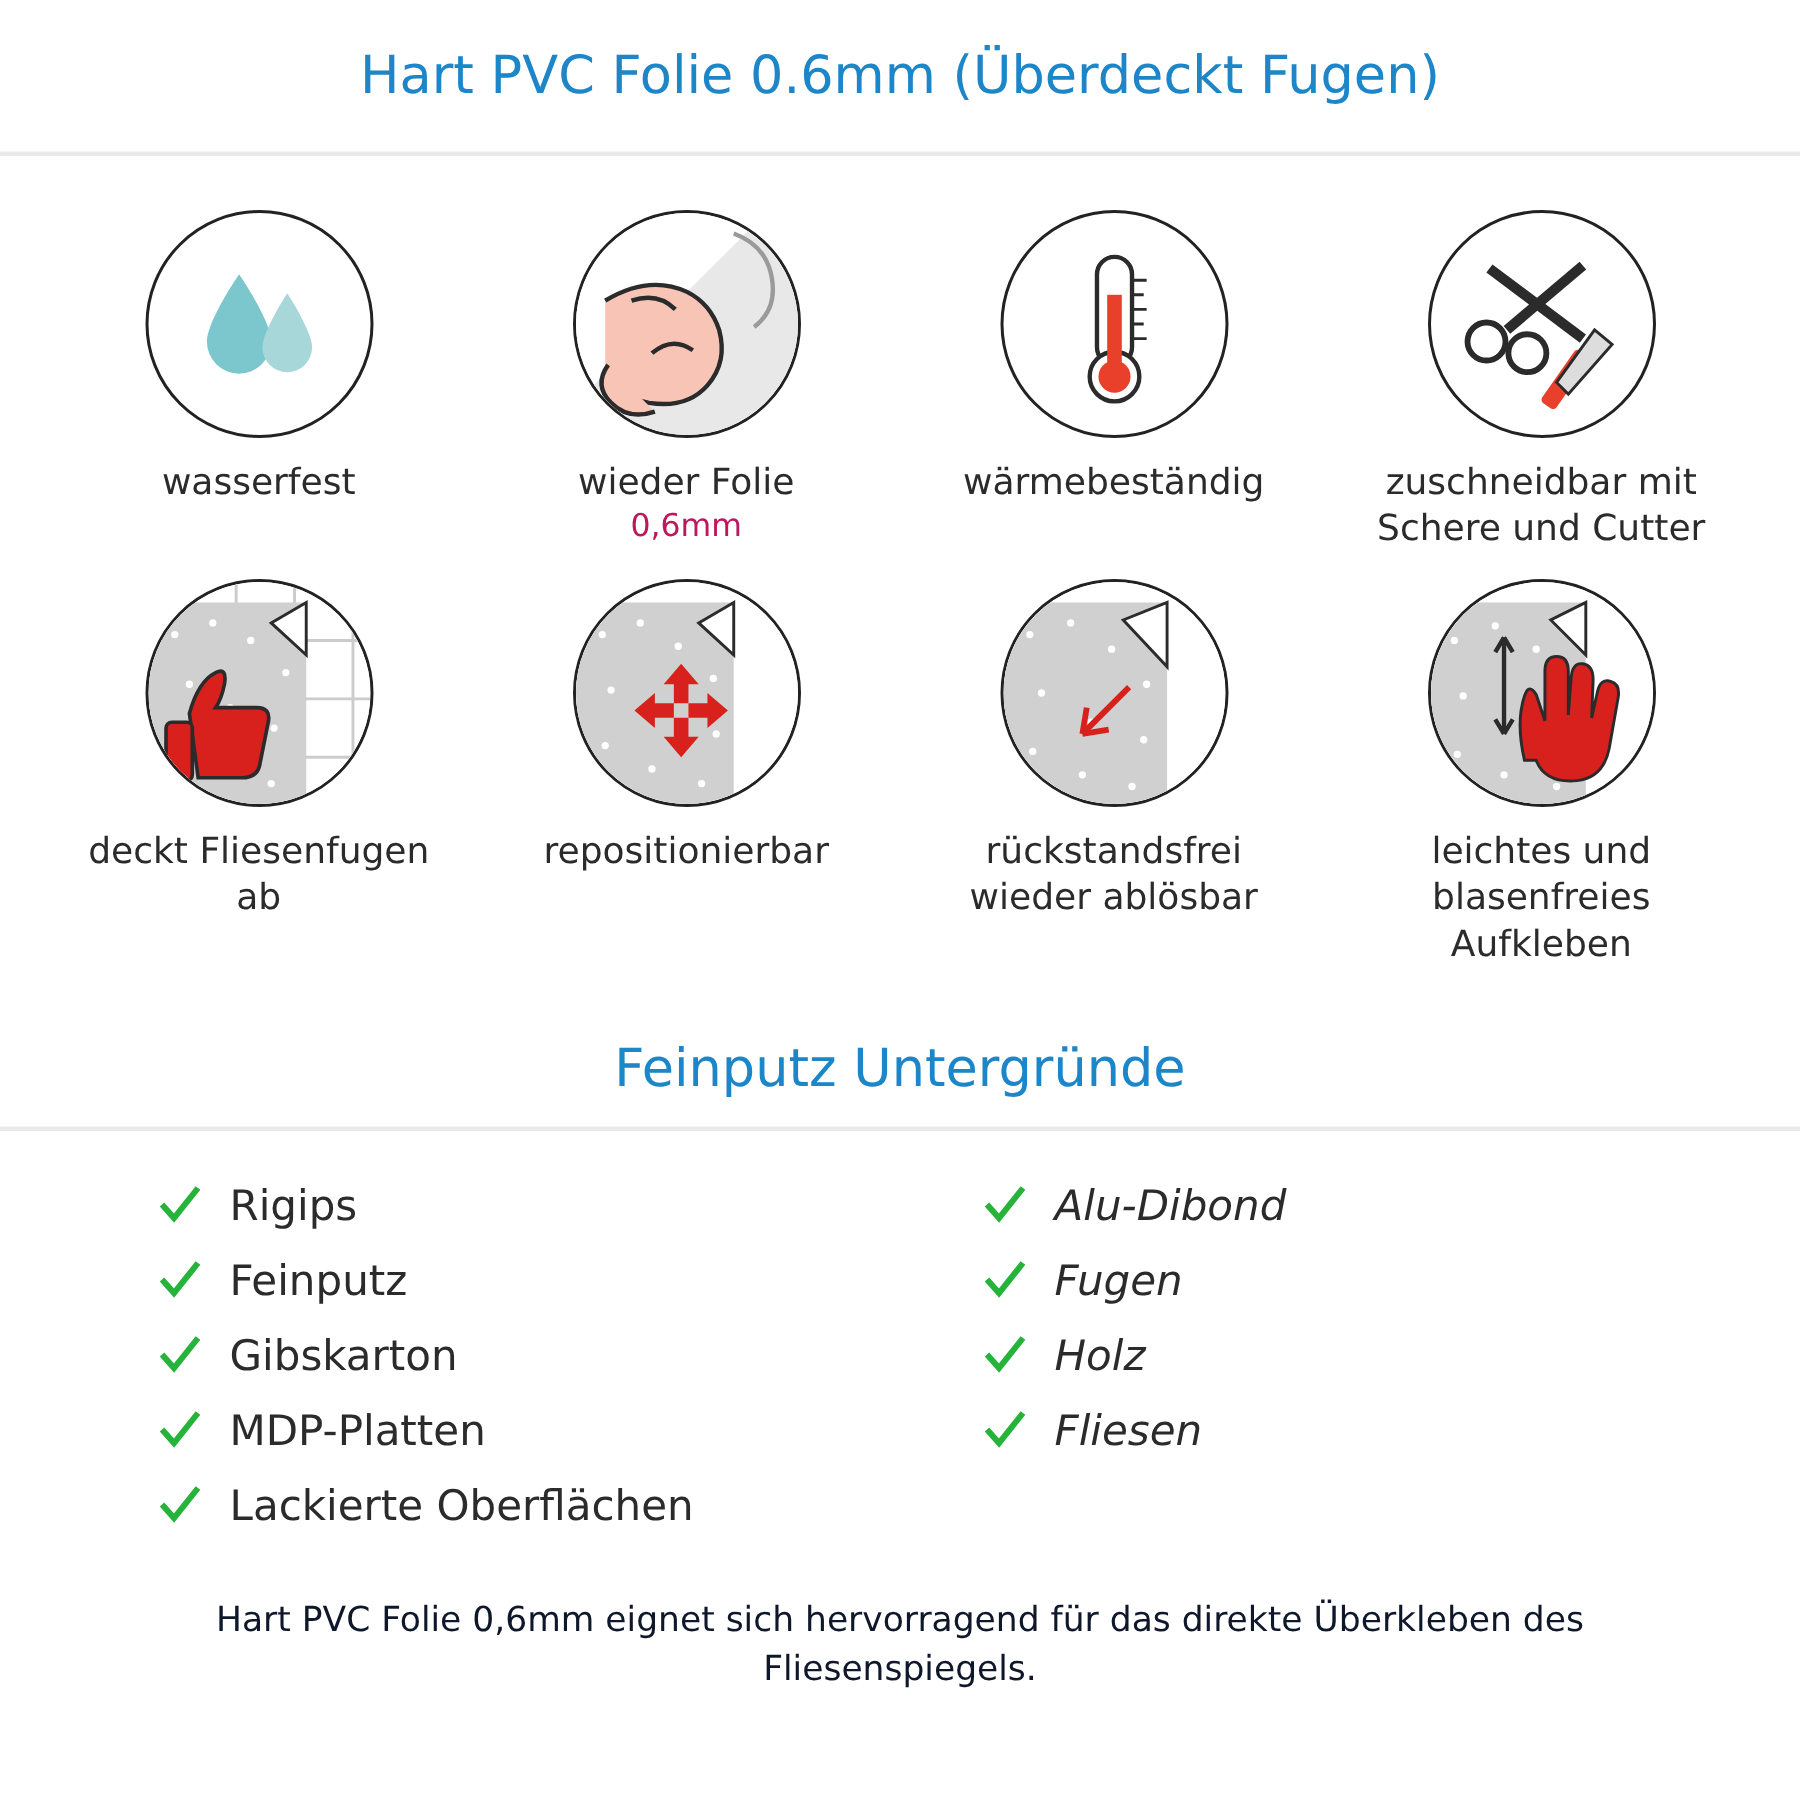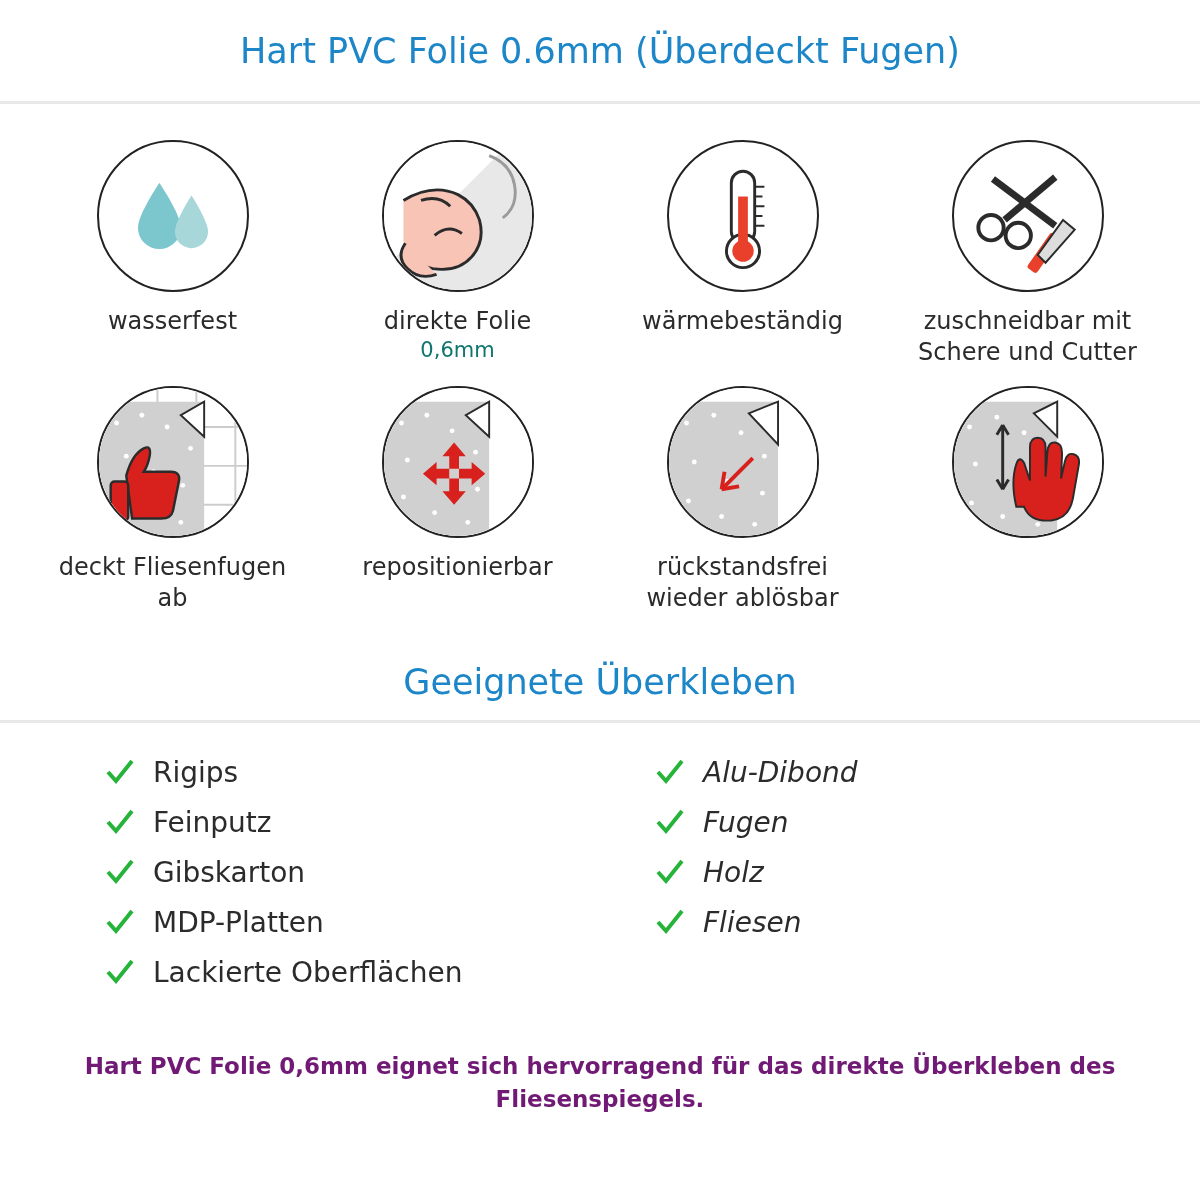--- a/index.html
+++ b/index.html
@@ -65,21 +65,21 @@
   .feature-label {
     margin-top: 14px;
     font-size: 24px;
     line-height: 31px;
     text-align: center;
     color: #2b2b2b;
     max-width: 250px;
   }
   .feature-sub {
     font-size: 21px;
-    color: #0f766e;
+    color: #be185d;
     text-align: center;
     line-height: 27px;
   }
 
   
   .subheader {
     margin-top: 30px;
     height: 76px;
     display: flex;
     align-items: center;
@@ -115,28 +115,27 @@
   .sub-text {
     font-size: 28px;
     color: #2b2b2b;
   }
 
   
   .footer {
     position: absolute;
     left: 0;
     right: 0;
-    bottom: 22px;
+    bottom: 8px;
     text-align: center;
-    color: #701a75;
+    color: #0f172a;
     font-size: 23px;
     line-height: 33px;
     padding: 0 80px;
     box-sizing: border-box;
-    font-weight: bold;
   }
 </style>
 </head>
 <body>
 
 <div class="page">
 
   <div class="header">
     <div class="header-title">Hart PVC Folie 0.6mm (Überdeckt Fugen)</div>
   </div>
@@ -159,21 +158,21 @@
         <svg viewBox="0 0 152 152">
           <path d="M0 0 H152 V152 H0 Z" fill="#ffffff"></path>
           <path d="M12 118 L118 12 L152 12 L152 152 L12 152 Z" fill="#d5d5d5" opacity="0.55"></path>
           <path d="M108 14 q22 8 26 30 q4 22 -12 34" fill="none" stroke="#9a9a9a" stroke-width="3"></path>
           <path d="M20 60 q30 -18 56 -6 q16 8 22 26 q6 22 -8 38 q-14 16 -40 12 q-22 -4 -30 -22" fill="#f7c4b6" stroke="#2b2b2b" stroke-width="3"></path>
           <path d="M38 60 q18 -6 30 6" fill="none" stroke="#2b2b2b" stroke-width="3"></path>
           <path d="M52 96 q14 -12 28 -2" fill="none" stroke="#2b2b2b" stroke-width="3"></path>
           <path d="M22 104 q-10 14 2 26 q12 12 30 6" fill="#f7c4b6" stroke="#2b2b2b" stroke-width="3"></path>
         </svg>
       </div>
-      <div class="feature-label">direkte Folie</div>
+      <div class="feature-label">wieder Folie</div>
       <div class="feature-sub">0,6mm</div>
     </div>
 
     <div class="feature">
       <div class="circle">
         <svg viewBox="0 0 152 152">
           <rect x="64" y="30" width="24" height="74" rx="12" fill="#ffffff" stroke="#2b2b2b" stroke-width="3"></rect>
           <circle cx="76" cy="112" r="17" fill="#ffffff" stroke="#2b2b2b" stroke-width="3"></circle>
           <circle cx="76" cy="112" r="11" fill="#e8402a"></circle>
           <rect x="71" y="56" width="10" height="52" fill="#e8402a"></rect>
@@ -317,26 +316,27 @@
               <circle cx="86" cy="140" r="2.5"></circle>
           </g>
           <g stroke="#2b2b2b" stroke-width="3" fill="none">
             <line x1="50" y1="38" x2="50" y2="104"></line>
             <path d="M50 38 l-6 10 M50 38 l6 10"></path>
             <path d="M50 104 l-6 -10 M50 104 l6 -10"></path>
           </g>
           <path d="M64 122 q-6 -26 0 -44 q3 -9 8 -1 l6 18 l0 -34 q0 -10 8 -10 q8 0 8 10 l0 30 l2 -26 q1 -10 8 -9 q7 1 7 11 l-1 26 l4 -18 q2 -9 9 -7 q7 2 5 12 l-6 34 q-4 20 -22 22 q-22 2 -28 -14 Z" fill="#d8211d" stroke="#2b2b2b" stroke-width="2"></path>
         </svg>
       </div>
+      <div class="feature-label">leichtes und blasenfreies Aufkleben</div>
       <div class="feature-sub"></div>
     </div>
   </div>
 
   <div class="subheader">
-    <div class="subheader-title">Geeignete Überkleben</div>
+    <div class="subheader-title">Feinputz Untergründe</div>
   </div>
 
   <div class="substrates">
     <div class="sub-col left">
       <div class="sub-item">
         <svg class="check" viewBox="0 0 30 30">
             <path d="M3 15 L11 24 L27 4" fill="none" stroke="#25b33a" stroke-width="4"></path>
           </svg>
         <span class="sub-text">Rigips</span>
       </div>

